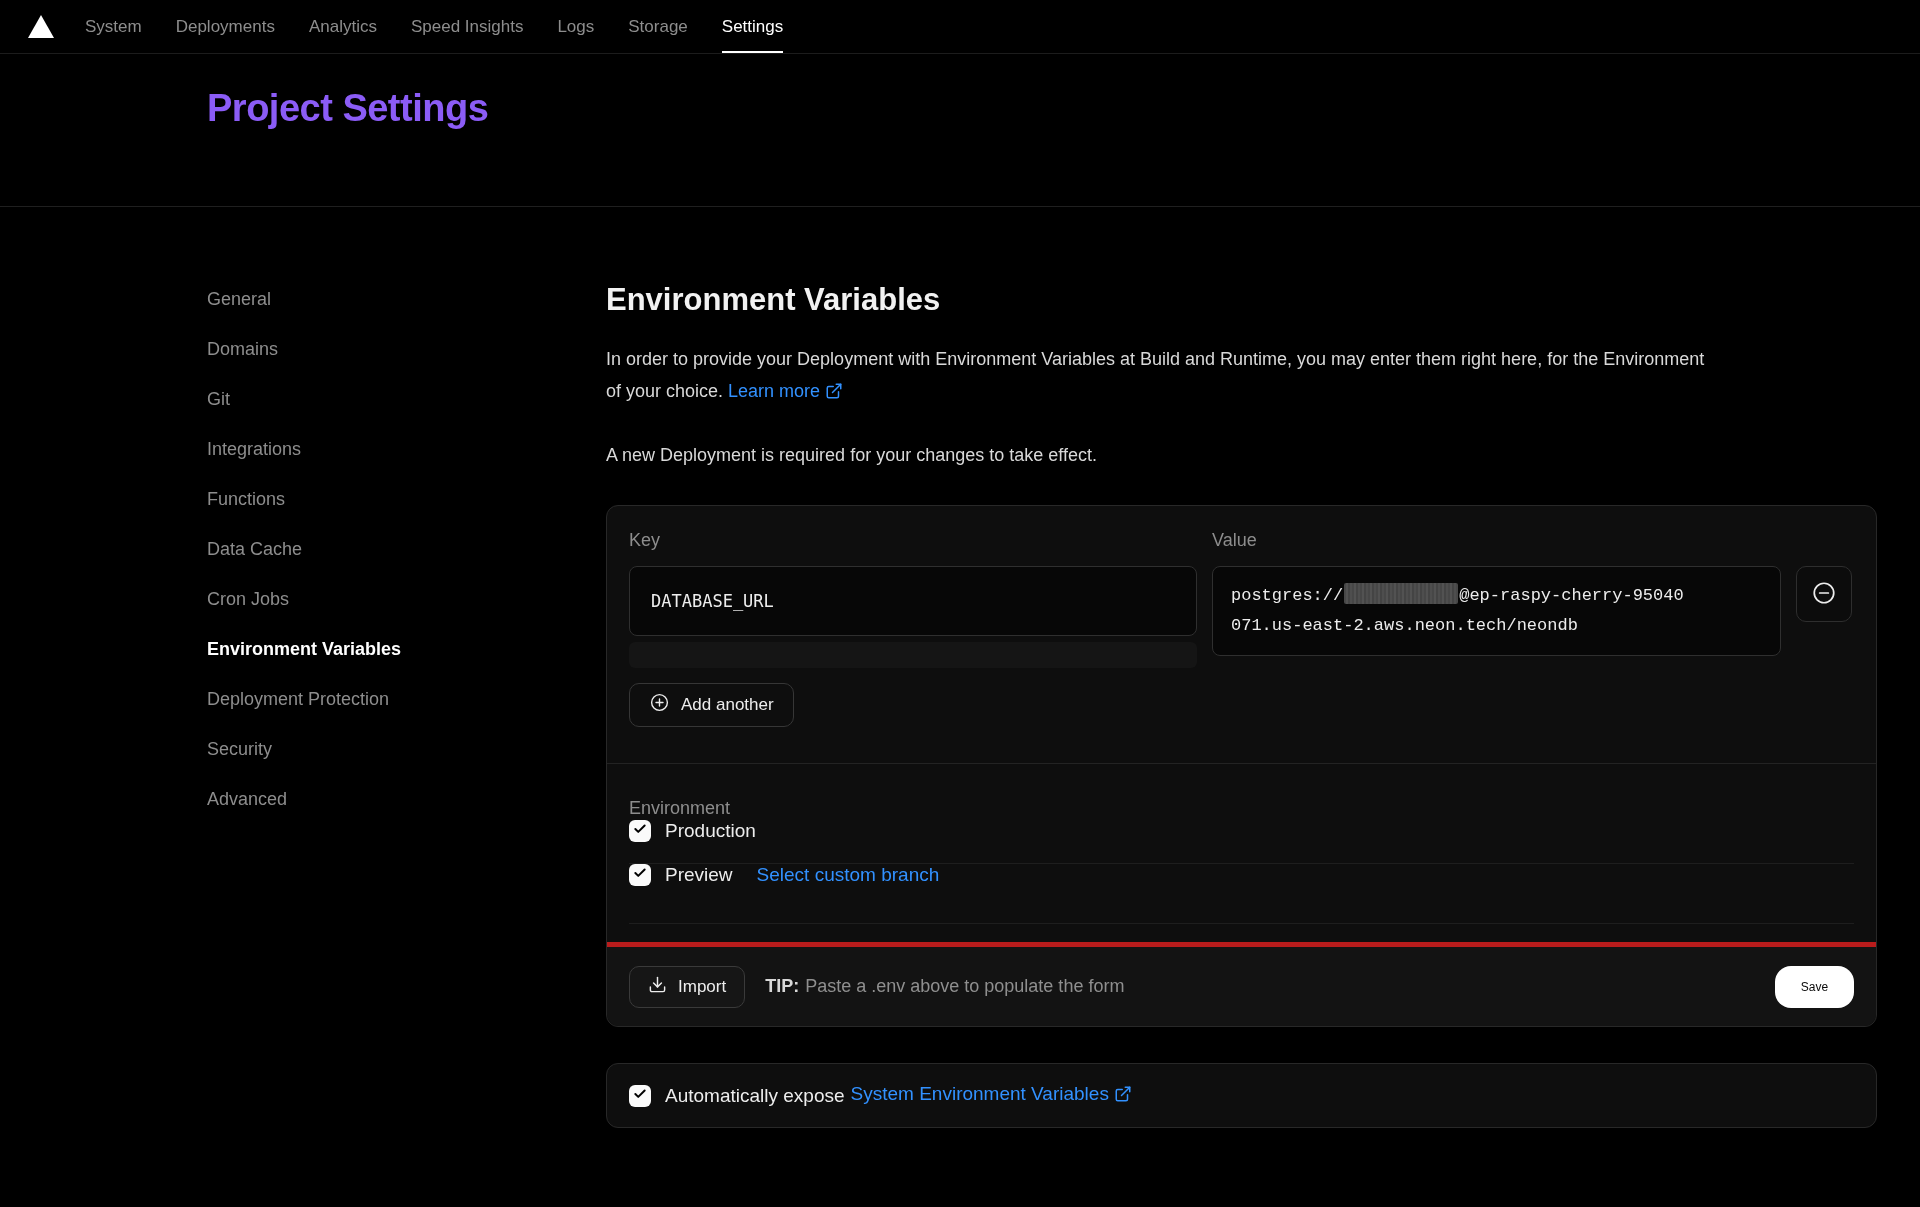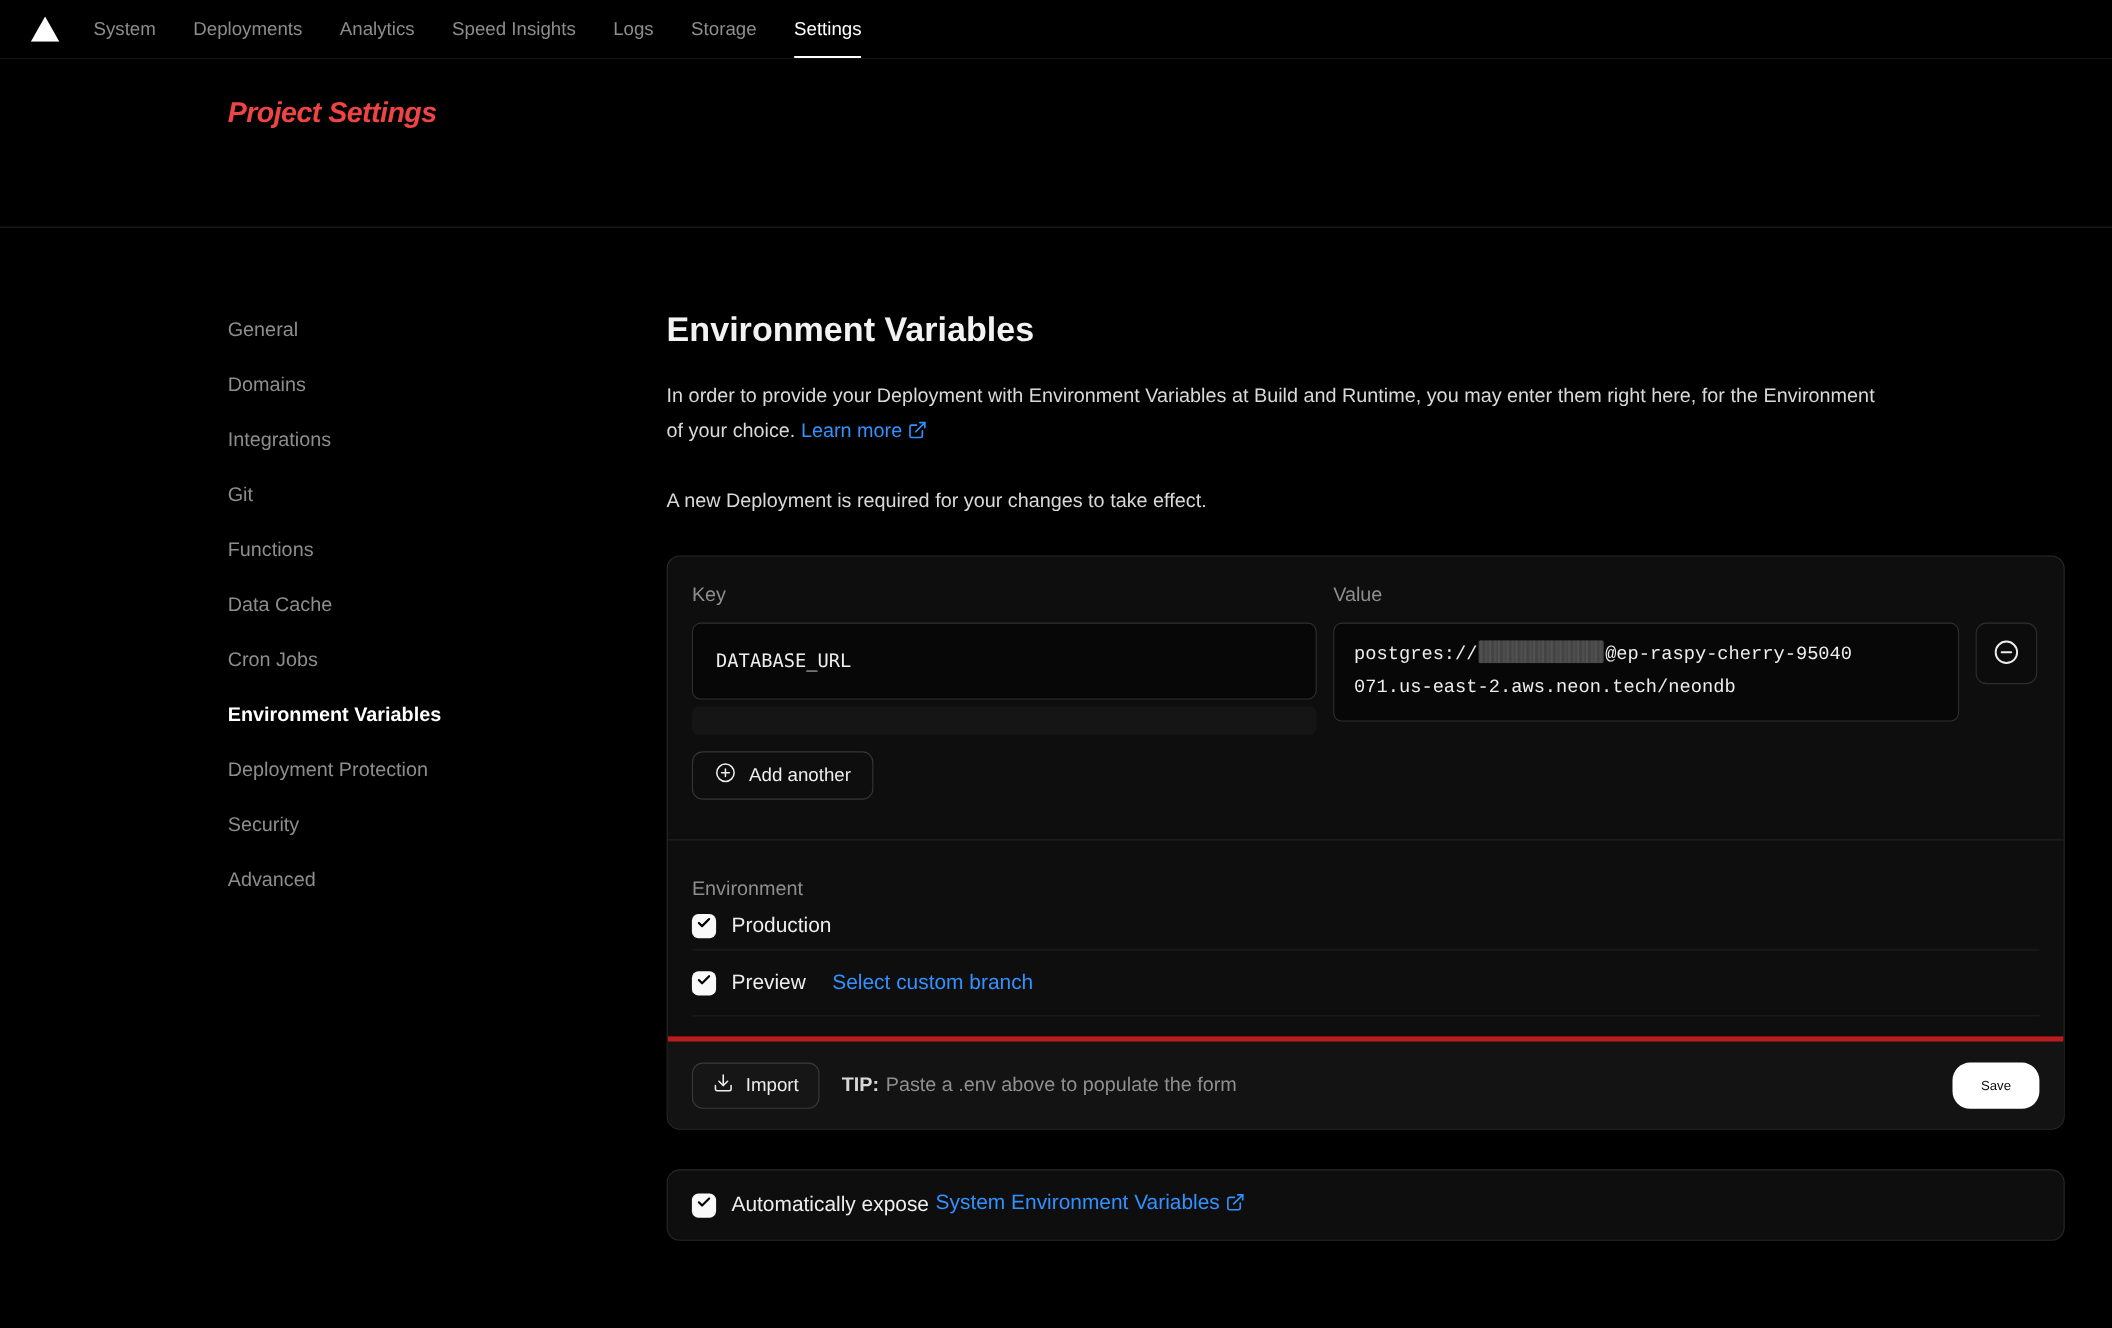--- a/index.html
+++ b/index.html
@@ -23,21 +23,21 @@
   .nav-item {
     display:flex; align-items:center; height:100%;
     color:#8d8d8d; font-size:17px; cursor:pointer; white-space:nowrap;
   }
   .nav-item.active { color:#fff; font-weight:500; box-shadow: inset 0 -2px 0 #fff; }
 
   
   .page-header { position:absolute; top:54px; left:0; width:1920px; height:152px; background:#000; }
   .page-title {
     position:absolute; left:207px; top:33px;
-    font-size:26px; font-weight:600; letter-spacing:-0.5px; color:#ef4444;font-style:italic;
+    font-size:38px; font-weight:600; letter-spacing:-0.5px; color:#8b5cf6;
   }
   .header-divider { position:absolute; top:206px; left:0; width:1920px; height:1px; background:#1f1f1f; }
 
   
   .sidebar { position:absolute; left:207px; top:274px; width:310px; }
   .side-item {
     height:50px; display:flex; align-items:center;
     font-size:18px; color:#8d8d8d; cursor:pointer;
   }
   .side-item.active { color:#fff; font-weight:600; }
@@ -87,21 +87,21 @@
   .add-row { padding:15px 22px 0 22px; }
   .add-btn {
     height:44px; display:inline-flex; align-items:center; gap:11px; padding:0 19px;
     background:#0e0e0e; border:1px solid #363636; border-radius:10px;
     color:#ededed; font-size:17px; font-weight:500; cursor:pointer;
     font-family:"Liberation Sans", sans-serif;
   }
 
   .env-section { margin-top:36px; border-top:1px solid #232323; padding:34px 22px 0 22px; }
   .env-label { font-size:18px; color:#8d8d8d; height:22px; display:block; }
-  .env-row { display:flex; align-items:center; border-bottom:1px solid #1e1e1e; height:60px; }
+  .env-row { display:flex; align-items:flex-start; border-bottom:1px solid #1e1e1e; height:60px; }
   .env-row.first { height:44px; }
   .env-row.last { border-bottom:none; }
   .checkbox {
     width:22px; height:22px; background:#fafafa; border-radius:6px; cursor:pointer;
     display:flex; align-items:center; justify-content:center; flex:0 0 auto;
   }
   .env-row-label { margin-left:14px; font-size:19px; font-weight:500; color:#ededed; }
   .branch-link { margin-left:24px; font-size:19px; }
 
   .form-footer {
@@ -152,22 +152,22 @@
 </div>
 
 <div class="page-header">
   <h1 class="page-title">Project Settings</h1>
 </div>
 <div class="header-divider"></div>
 
 <div class="sidebar">
   <div class="side-item">General</div>
   <div class="side-item">Domains</div>
+  <div class="side-item">Git</div>
   <div class="side-item">Integrations</div>
-  <div class="side-item">Git</div>
   <div class="side-item">Functions</div>
   <div class="side-item">Data Cache</div>
   <div class="side-item">Cron Jobs</div>
   <div class="side-item active">Environment Variables</div>
   <div class="side-item">Deployment Protection</div>
   <div class="side-item">Security</div>
   <div class="side-item">Advanced</div>
 </div>
 
 <div class="main">

